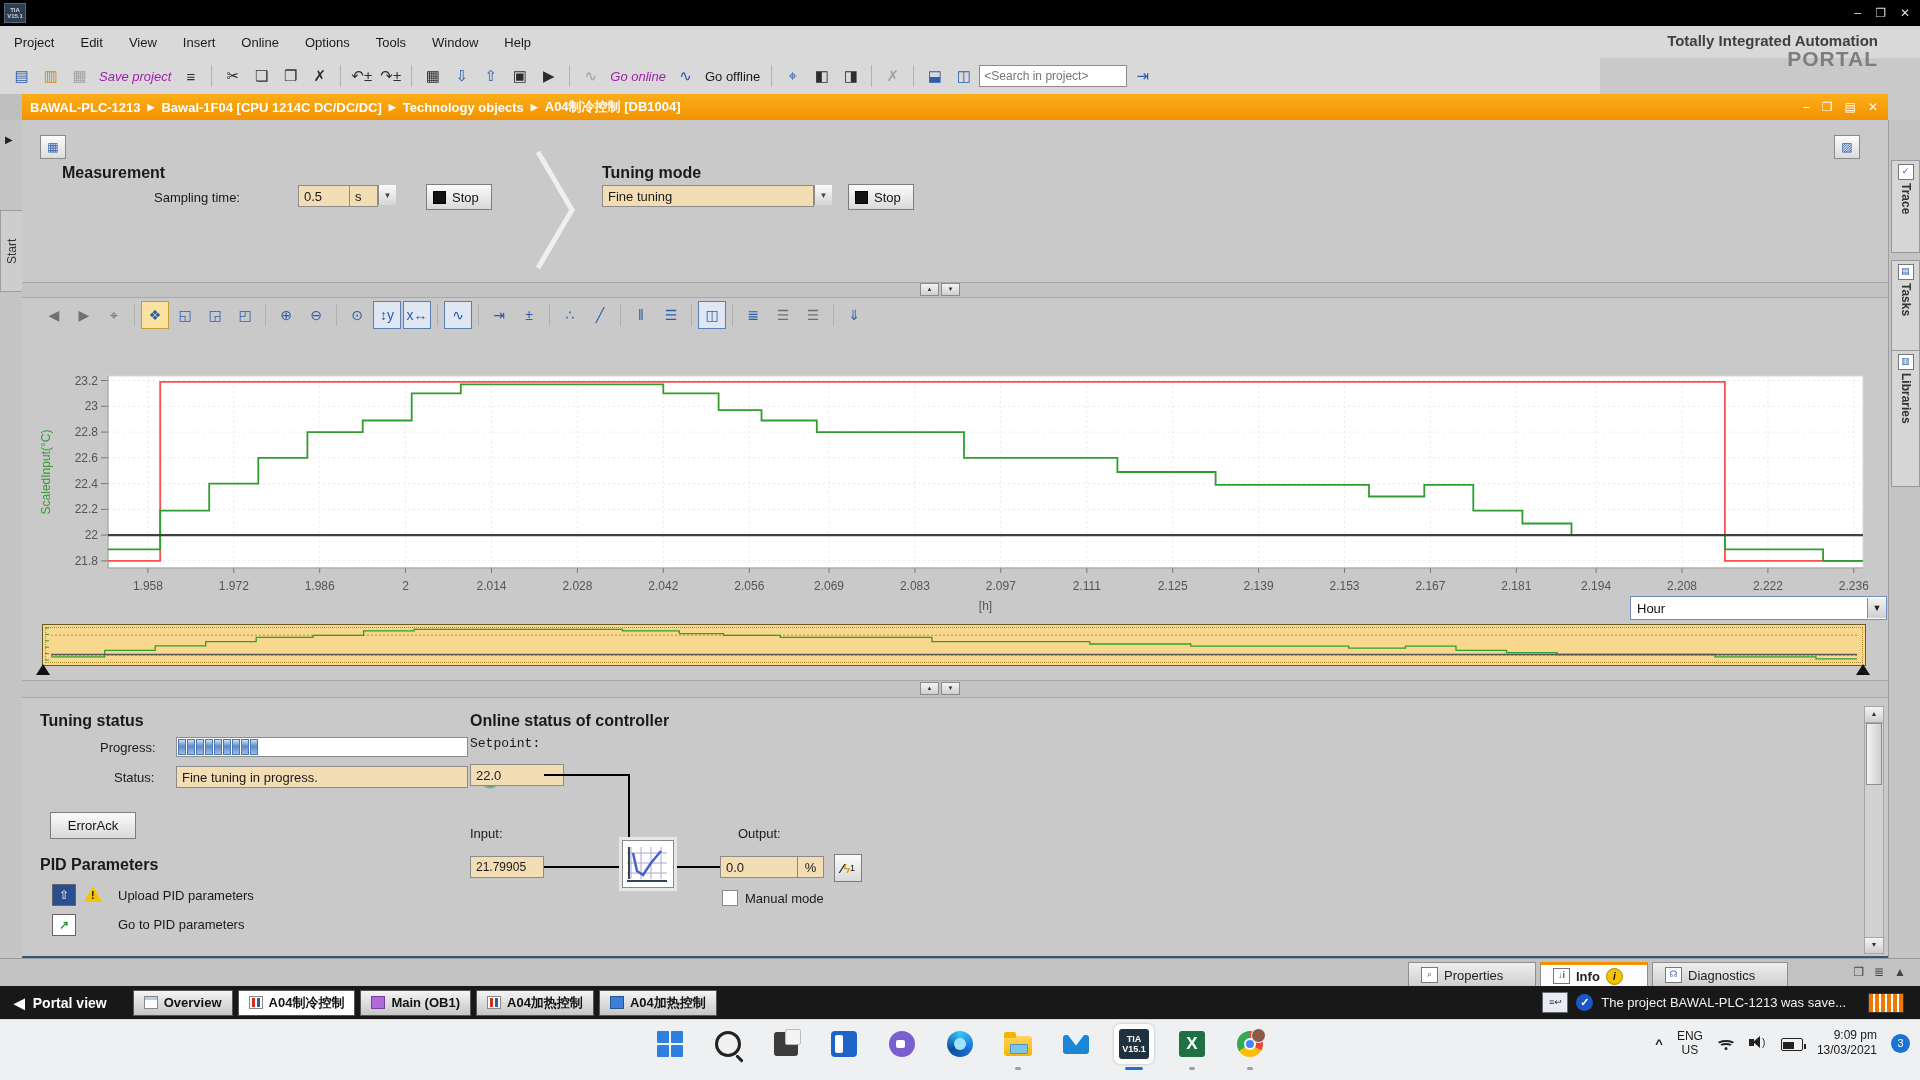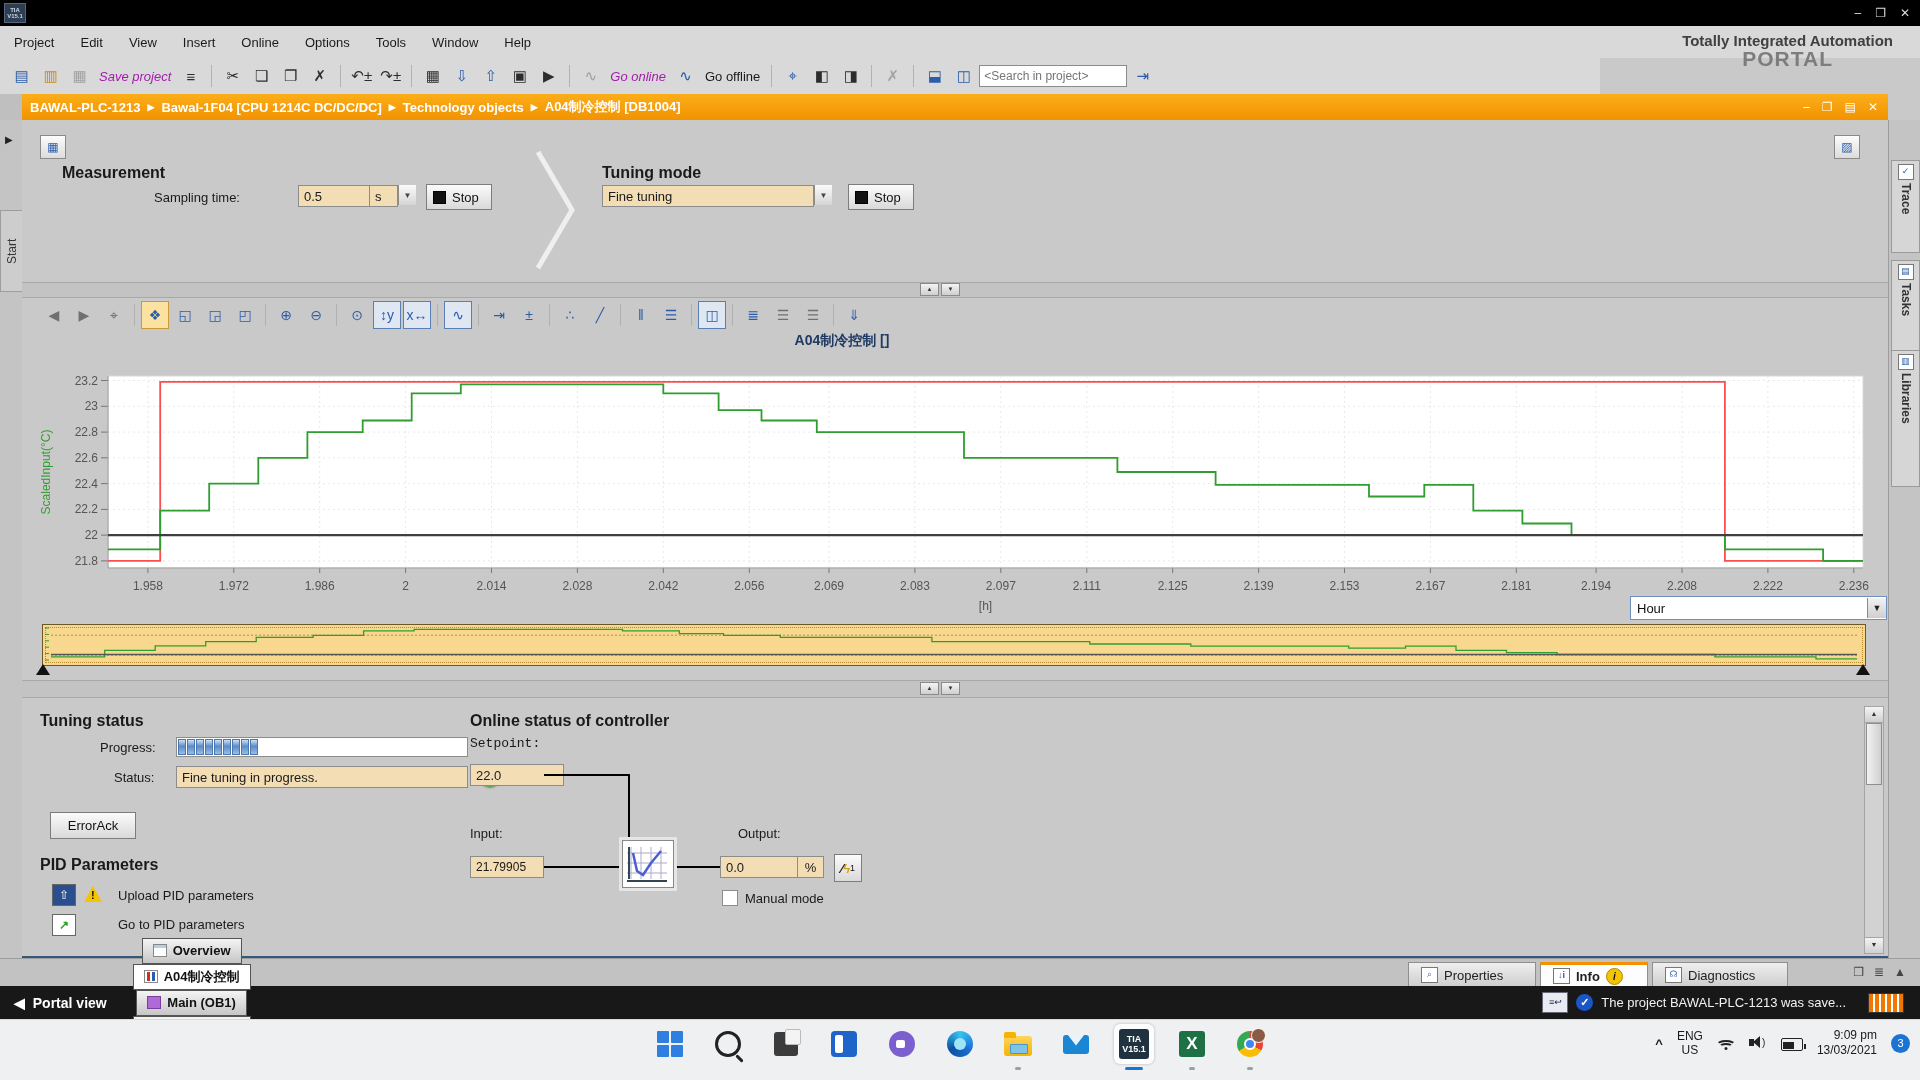--- a/index.html
+++ b/index.html
@@ -8,21 +8,21 @@
   
   #titlebar{position:absolute;left:0;top:0;width:1920px;height:26px;background:#000;color:#fff;
     display:flex;align-items:center;font-size:13px;font-weight:bold;}
   #tia-win-icon{width:20px;height:18px;margin:0 8px 0 4px;background:#2d3d52;color:#cfd6e0;
     font-size:6px;line-height:6px;display:flex;flex-direction:column;align-items:center;justify-content:center;border:1px solid #55667e;}
   #titlebar .winctl{margin-left:auto;display:flex;gap:14px;padding-right:10px;font-weight:normal;font-size:12px;color:#ddd;}
   
   #menubar{position:absolute;left:0;top:26px;width:1920px;height:32px;background:#d9d9d9;
     display:flex;align-items:center;gap:26px;padding-left:14px;box-sizing:border-box;font-size:13px;color:#1a1a1a;}
   .menu-item{cursor:default;}
-  #brand{position:absolute;right:27px;top:32px;text-align:center;z-index:5;}
+  #brand{position:absolute;right:42px;top:32px;text-align:right;z-index:5;}
   #brand .b1{font-size:15px;font-weight:bold;color:#404040;}
   #brand .b2{font-size:21px;font-weight:bold;color:#7d7d7d;letter-spacing:1px;line-height:20px;}
   
   #toolbar{position:absolute;left:0;top:58px;width:1600px;height:36px;background:#d9d9d9;
     display:flex;align-items:center;padding-left:8px;box-sizing:border-box;gap:2px;}
   .tbtn{width:25px;height:25px;display:flex;align-items:center;justify-content:center;font-size:15px;color:#2c2c2c;border:1px solid transparent;}
   .tbtn.blue{color:#2b5daa;} .tbtn.amber{color:#c88a1e;}
   .tbtn.dis{color:#a2a2a2;}
   .tb-sep{width:1px;height:22px;background:#b2b2b2;margin:0 5px;}
   .tb-label{font-size:13px;color:#1a1a1a;margin:0 4px;}
@@ -273,21 +273,21 @@
   </div>
 
 <div id="work">
 
   <div class="panelbtn" style="left:18px;top:15px;">▦</div>
   <div class="panelbtn" style="left:1812px;top:15px;">▨</div>
 
   <div class="hdr abs" style="left:40px;top:44px;">Measurement</div>
   <div class="flabel abs" style="left:132px;top:70px;">Sampling time:</div>
   <div class="abs" style="left:276px;top:65px;display:flex;">
-    <div class="tanfield" style="width:72px;">0.5</div>
+    <div class="tanfield" style="width:52px;">0.5</div>
     <div class="tanfield" style="width:28px;border-left:none;">s</div>
     <div class="drop-arrow">▼</div>
   </div>
   <div class="stopbtn abs" style="left:404px;top:64px;">
     <span class="sq"></span>
     <span>Stop</span>
   </div>
 
   <svg class="abs" width="60" height="120" style="left:510px;top:30px;">
     <polyline class="chev" points="6,2 40,60 6,118"></polyline>
@@ -338,21 +338,20 @@
       <div class="ct ">☰</div>
       <div class="ct-sep"></div>
       <div class="ct framed">◫</div>
       <div class="ct-sep"></div>
       <div class="ct ">≣</div>
       <div class="ct gray">☰</div>
       <div class="ct gray">☰</div>
       <div class="ct-sep"></div>
       <div class="ct ">⇓</div>
     </div>
-  <div id="chart-title">A04制冷控制 []</div>
 
   <svg id="main-chart" width="1850" height="250">
       <rect x="78" y="10" width="1755" height="192" fill="#ffffff" stroke="#d8d8d8"></rect>
       <line x1="78" y1="14.5" x2="1833" y2="14.5" stroke="#e9e9e9" stroke-dasharray="2,3"></line>
       <line x1="71" y1="14.5" x2="78" y2="14.5" stroke="#777"></line>
       <text x="68" y="18.5" text-anchor="end" font-size="12" fill="#555" font-family="Liberation Sans,sans-serif">23.2</text>
       <line x1="78" y1="40.3" x2="1833" y2="40.3" stroke="#e9e9e9" stroke-dasharray="2,3"></line>
       <line x1="71" y1="40.3" x2="78" y2="40.3" stroke="#777"></line>
       <text x="68" y="44.3" text-anchor="end" font-size="12" fill="#555" font-family="Liberation Sans,sans-serif">23</text>
       <line x1="78" y1="66.1" x2="1833" y2="66.1" stroke="#e9e9e9" stroke-dasharray="2,3"></line>
@@ -569,21 +568,21 @@
     <span>≣</span>
     <span>▲</span>
   </div>
 </div>
 
 <div id="editorbar">
   <div id="portalview">
     <span>◀</span>
     <span>Portal view</span>
   </div>
-  <div id="ebtns" style="display:flex;align-items:center;flex-direction:column;">
+  <div id="ebtns" style="display:flex;align-items:center;">
       <div class="ebtn">
         <span class="ei ei-overview"></span>
         <span>Overview</span>
       </div>
       <div class="ebtn active">
         <span class="ei ei-tech"></span>
         <span>A04制冷控制</span>
       </div>
       <div class="ebtn">
         <span class="ei ei-main"></span>

